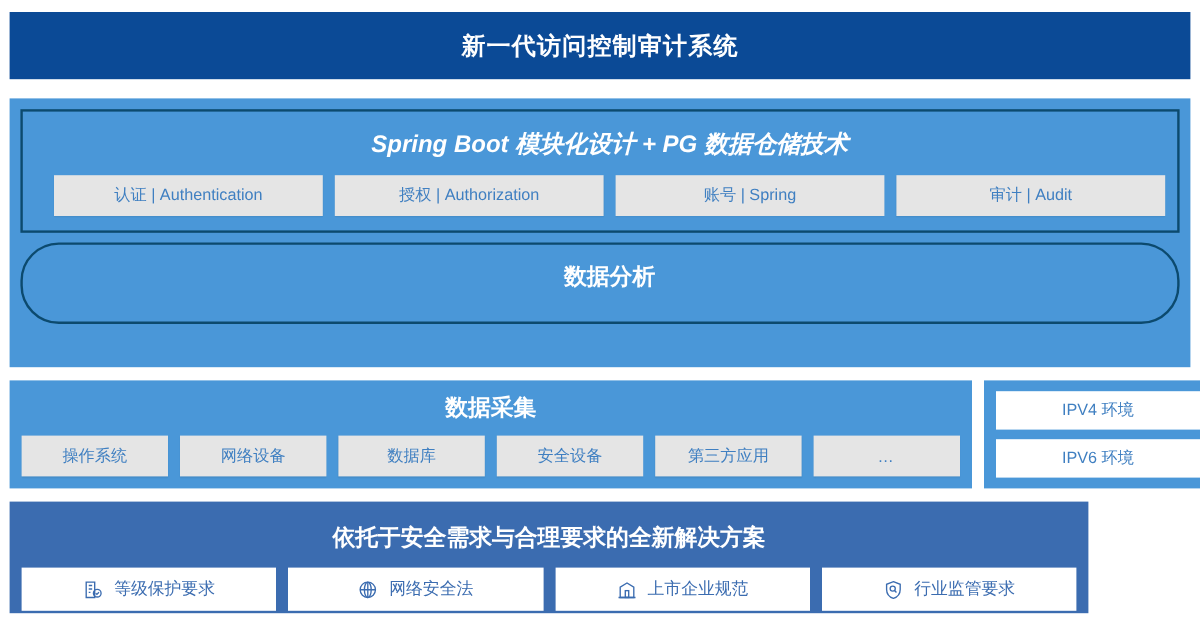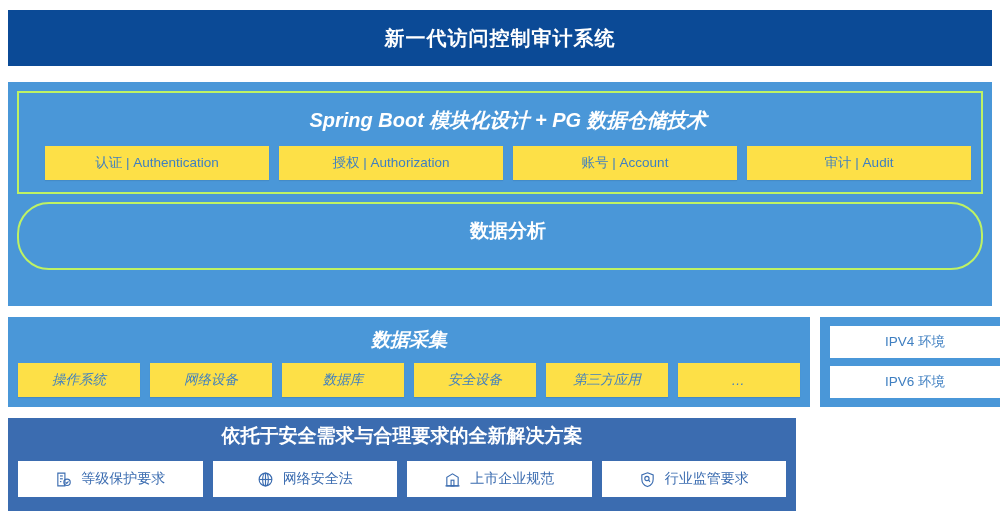--- a/index.html
+++ b/index.html
@@ -24,59 +24,59 @@
   
   .panel-lite{background:#4a97d8;}
   .panel-dark{background:#3b6cb0;}
 
   
   .sec-app{
     position:absolute;left:8px;top:82px;width:984px;height:224px;
     box-sizing:border-box;padding:9px;
   }
   .inner-box{
-    border:2px solid #bef264;
+    border:2px solid #0c4a6e;
     box-sizing:border-box;
     width:100%;
     padding:8px 10px 12px 26px;
   }
   .inner-box + .inner-box{margin-top:8px;border-radius:32px;}
   .box-title{
     text-align:center;color:#ffffff;font-weight:bold;
     font-size:19px;padding:6px 0 12px 0;
   }
   .box-title.italic{font-style:italic;font-size:20px;}
   .chip-row{display:flex;gap:10px;}
   .chip{
-    flex:1;background:#fde047;
+    flex:1;background:#e5e5e5;
     height:34px;display:flex;align-items:center;justify-content:center;
     color:#3f7fc1;font-size:13.5px;
     box-shadow:0 1px 1px rgba(0,0,0,.08);
   }
 
   
   .sec-collect{
     position:absolute;left:8px;top:317px;width:802px;height:90px;
-    box-sizing:border-box;padding:7px 10px 10px 10px;font-style:italic;
+    box-sizing:border-box;padding:7px 10px 10px 10px;
   }
   .sec-collect .box-title{font-size:19px;padding:3px 0 10px 0;}
   .sec-env{
     position:absolute;left:820px;top:317px;width:190px;height:90px;
     box-sizing:border-box;padding:9px 10px;
     display:flex;flex-direction:column;gap:8px;
   }
   .env-chip{
     flex:1;background:#ffffff;display:flex;align-items:center;justify-content:center;
     color:#3f7fc1;font-size:13.5px;
   }
 
   
   .sec-comply{
-    position:absolute;left:8px;top:418px;width:788px;height:93px;
-    box-sizing:border-box;padding:0 10px 12px 10px;
+    position:absolute;left:8px;top:418px;width:899px;height:93px;
+    box-sizing:border-box;padding:12px 10px 12px 10px;
   }
   .sec-comply .box-title{font-size:19px;padding:5px 0 12px 0;}
   .chip-ico{
     flex:1;background:#ffffff;height:36px;
     display:flex;align-items:center;justify-content:center;gap:9px;
     color:#3b6cb0;font-size:14px;
   }
   .chip-ico svg{display:block;}
   .ellipsis{letter-spacing:2px;}
 </style>
@@ -89,21 +89,21 @@
     <div class="header-title">新一代访问控制审计系统</div>
   </div>
 
   <div class="sec-app panel-lite">
 
     <div class="inner-box">
       <div class="box-title italic">Spring Boot 模块化设计 + PG 数据仓储技术</div>
       <div class="chip-row">
         <div class="chip">认证 | Authentication</div>
         <div class="chip">授权 | Authorization</div>
-        <div class="chip">账号 | Account</div>
+        <div class="chip">账号 | Spring</div>
         <div class="chip">审计 | Audit</div>
       </div>
     </div>
 
     <div class="inner-box">
       <div class="box-title">数据分析</div>
     </div>
 
   </div>
 

